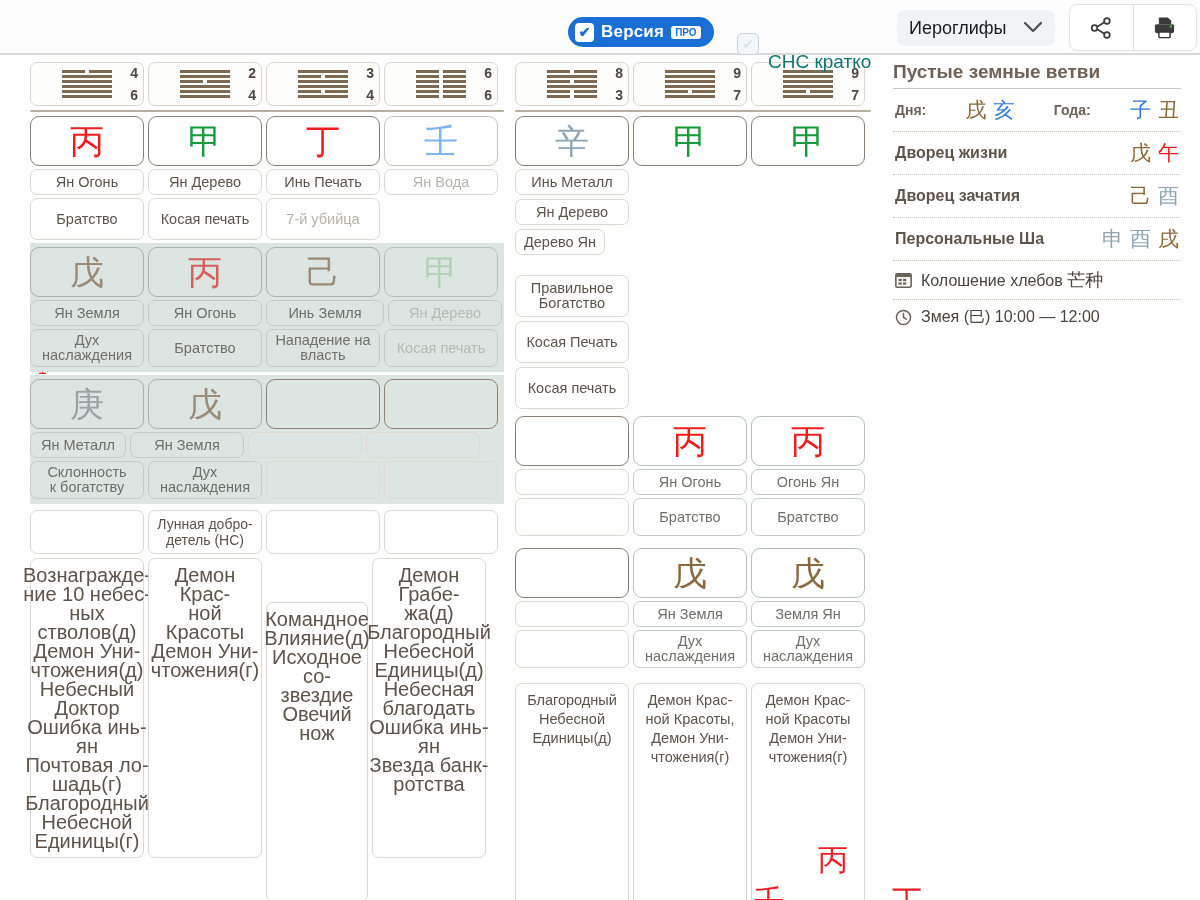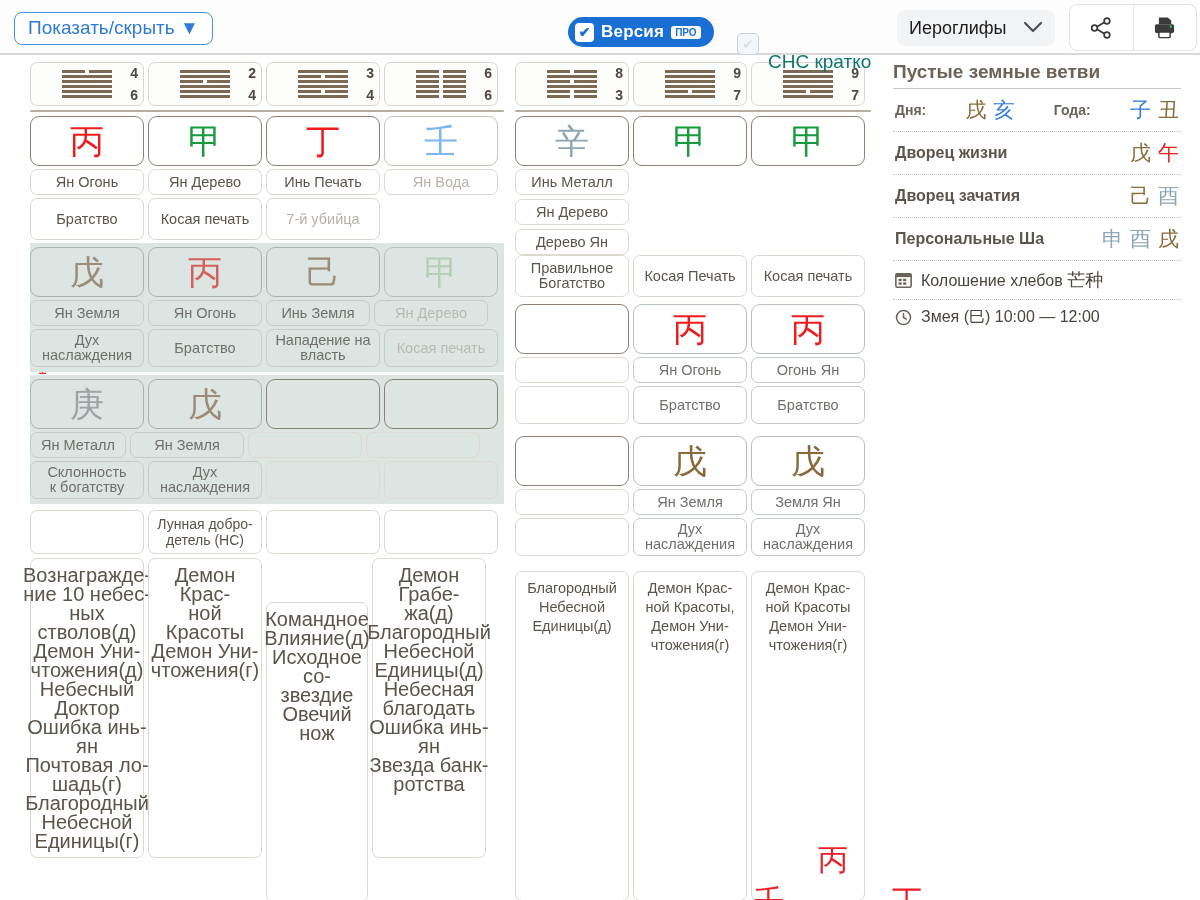--- a/index.html
+++ b/index.html
@@ -174,21 +174,20 @@
 <div id="root">
 
   <div class="ghost-layer">
     <div class="ghost" style="left:288px; top:12px; width:140px;">5 Характеристик</div>
     <div class="ghost" style="left:303px; top:26px; width:110px;">Кий</div>
     <div class="ghost" style="left:280px; top:40px; width:160px;">светильник</div>
     <div class="ghost" style="left:396px; top:12px; width:140px;">светильник</div>
   </div>
 
   <div class="header">
-    <div class="btn-showhide">Показать/скрыть ▼</div>
 
     <div class="pro-pill">
       <span class="pro-check">✔</span>
       <span class="pro-text">Версия</span>
       <span class="pro-badge">ПРО</span>
     </div>
 
     <div class="chk-group">
       <span class="chk-box">✔</span>
       <span class="chk-label">СНС кратко</span>
@@ -356,21 +355,21 @@
       <div class="qi-block">
         <div class="col-row">
           <div class="cell stem" style="color: rgb(154, 140, 121); width: 114px;">戊</div>
           <div class="cell stem" style="color: rgb(212, 98, 92); width: 114px;">丙</div>
           <div class="cell stem" style="color: rgb(154, 140, 121); width: 114px;">己</div>
           <div class="cell stem" style="color: rgb(166, 201, 168); width: 114px; opacity: 0.75;">甲</div>
         </div>
         <div class="col-row" style="margin-top: 3px;">
           <div class="cell el" style="width: 114px;">Ян Земля</div>
           <div class="cell el" style="width: 114px;">Ян Огонь</div>
-          <div class="cell el" style="width: 104px;">Инь Земля</div>
+          <div class="cell el" style="width: 118px;">Инь Земля</div>
           <div class="cell el" style="color: rgb(183, 185, 179); width: 114px;">Ян Дерево</div>
         </div>
         <div class="col-row" style="margin-top: 3px;">
           <div class="cell god" style="width: 114px; white-space: pre-line; height: 38px;">Дух
 наслаждения</div>
           <div class="cell god" style="width: 114px; white-space: pre-line; height: 38px;">Братство</div>
           <div class="cell god" style="width: 114px; white-space: pre-line; height: 38px;">Нападение на
 власть</div>
           <div class="cell god" style="color: rgb(183, 185, 179); width: 114px; white-space: pre-line; height: 38px;">Косая печать</div>
         </div>
@@ -526,23 +525,23 @@
       </div>
       <div class="sep-line"></div>
       <div class="col-row">
         <div class="cell stem" style="color: rgb(143, 165, 179); width: 114px;">辛</div>
         <div class="cell stem" style="color: rgb(22, 155, 60); width: 114px;">甲</div>
         <div class="cell stem" style="color: rgb(22, 155, 60); width: 114px;">甲</div>
       </div>
       <div class="col-row" style="margin-top: 3px; flex-direction: column;">
         <div class="cell el" style="width: 114px;">Инь Металл</div>
         <div class="cell el" style="width: 114px;">Ян Дерево</div>
-        <div class="cell el" style="width: 114px;">Дерево Ян</div>
-      </div>
-      <div class="col-row" style="margin-top: 0;">
+        <div class="cell el" style="width: 90px;">Дерево Ян</div>
+      </div>
+      <div class="col-row" style="margin-top: 20px; flex-direction: column;">
         <div class="cell god" style="width: 114px; white-space: pre-line; height: 42px;">Правильное
 Богатство</div>
         <div class="cell god" style="width: 114px; white-space: pre-line; height: 42px;">Косая Печать</div>
         <div class="cell god" style="width: 114px; white-space: pre-line; height: 42px;">Косая печать</div>
       </div>
       <div class="qi-block empty-side" style="background: transparent;">
         <div class="col-row">
           <div class="cell blank-stem" style="width: 114px;"></div>
           <div class="cell stem" style="color: rgb(238, 28, 28); width: 114px;">丙</div>
           <div class="cell stem" style="color: rgb(238, 28, 28); width: 114px;">丙</div>

